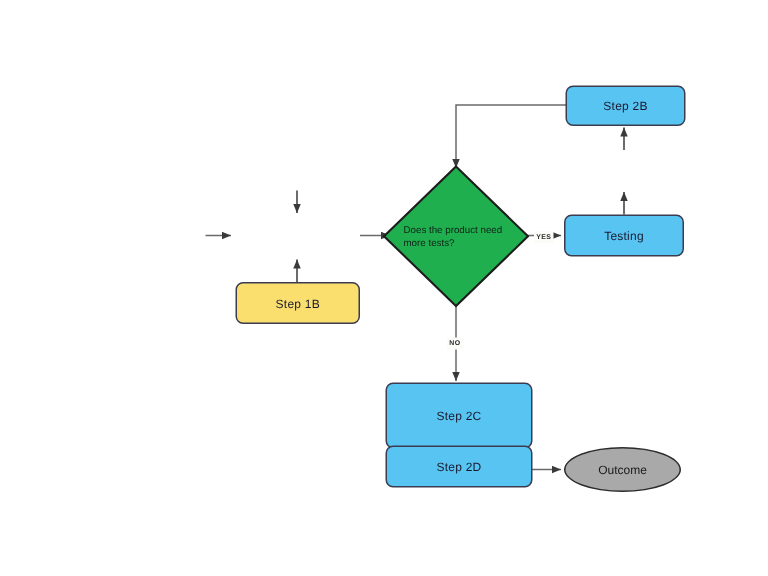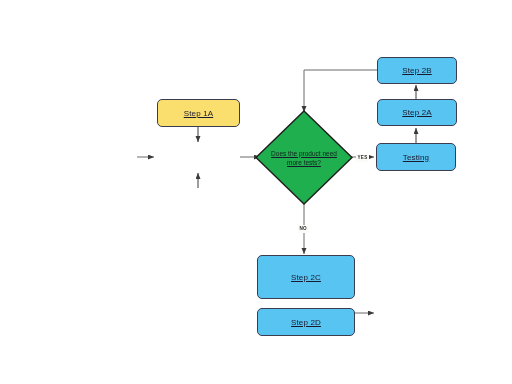--- a/index.html
+++ b/index.html
@@ -25,24 +25,22 @@
     top: 0;
     width: 512px;
     height: 384px;
   }
   .node {
     position: absolute;
     box-sizing: border-box;
     display: flex;
     align-items: center;
     justify-content: center;
-    text-align: center;
     color: #1a1a2e;
     z-index: 2;
-    text-decoration: underline;
   }
   .node-rect {
     border: 1px solid #3c3c50;
     border-radius: 5px;
     font-size: 8px;
     letter-spacing: 0.15px;
   }
   .fill-yellow { background: #fadf6e; }
   .fill-orange { background: #f7b264; }
   .fill-blue   { background: #57c4f2; }
@@ -113,51 +111,51 @@
     <path d="M378,70 L304,70 L304,112" fill="none" stroke="#6a6a6a" stroke-width="1" marker-end="url(#arrow)"></path>
 
     <line x1="304" y1="202" x2="304" y2="254" stroke="#6a6a6a" stroke-width="1" marker-end="url(#arrow)"></line>
 
     <line x1="304" y1="282" x2="304" y2="298" stroke="#6a6a6a" stroke-width="1" marker-end="url(#arrow)"></line>
 
     <line x1="353" y1="313" x2="374" y2="313" stroke="#6a6a6a" stroke-width="1" marker-end="url(#arrow)"></line>
   </svg>
 
 
-  <div class="node node-rect fill-yellow" style="left:157px; top:99px; width:83px; height:28px;">
-    <span>Step 1A</span>
-  </div>
 
 
+  <div class="node node-rect fill-yellow" style="left:157px; top:188px; width:83px; height:28px;">
+    <span>Step 1B</span>
+  </div>
 
   <div class="node node-diamond" style="left:255px; top:110px; width:98px; height:95px;">
     <svg class="diamond-shape" viewBox="0 0 98 95" xmlns="http://www.w3.org/2000/svg" preserveAspectRatio="none">
       <polygon points="49,1 97,47.5 49,94 1,47.5" fill="#1faf4e" stroke="#1d1d1d" stroke-width="1.4"></polygon>
     </svg>
     <div class="diamond-label">Does the product need more tests?</div>
   </div>
 
   <div class="node node-rect fill-blue" style="left:376px; top:143px; width:80px; height:28px;">
     <span>Testing</span>
   </div>
 
-  <div class="node node-rect fill-blue" style="left:377px; top:99px; width:80px; height:27px;">
-    <span>Step 2A</span>
-  </div>
 
   <div class="node node-rect fill-blue" style="left:377px; top:57px; width:80px; height:27px;">
     <span>Step 2B</span>
   </div>
 
   <div class="node node-rect fill-blue" style="left:257px; top:255px; width:98px; height:44px;">
     <span>Step 2C</span>
   </div>
 
-  <div class="node node-rect fill-blue" style="left:257px; top:308px; width:98px; height:28px;">
+  <div class="node node-rect fill-blue" style="left:257px; top:297px; width:98px; height:28px;">
     <span>Step 2D</span>
   </div>
 
+  <div class="node node-ellipse fill-gray" style="left:376px; top:298px; width:78px; height:30px;">
+    <span>Outcome</span>
+  </div>
 
   <div class="edge-label" style="left:356px; top:154px;">YES</div>
 
   <div class="edge-label" style="left:298px; top:225px;">NO</div>
 
 </div>
 
 </body></html>

